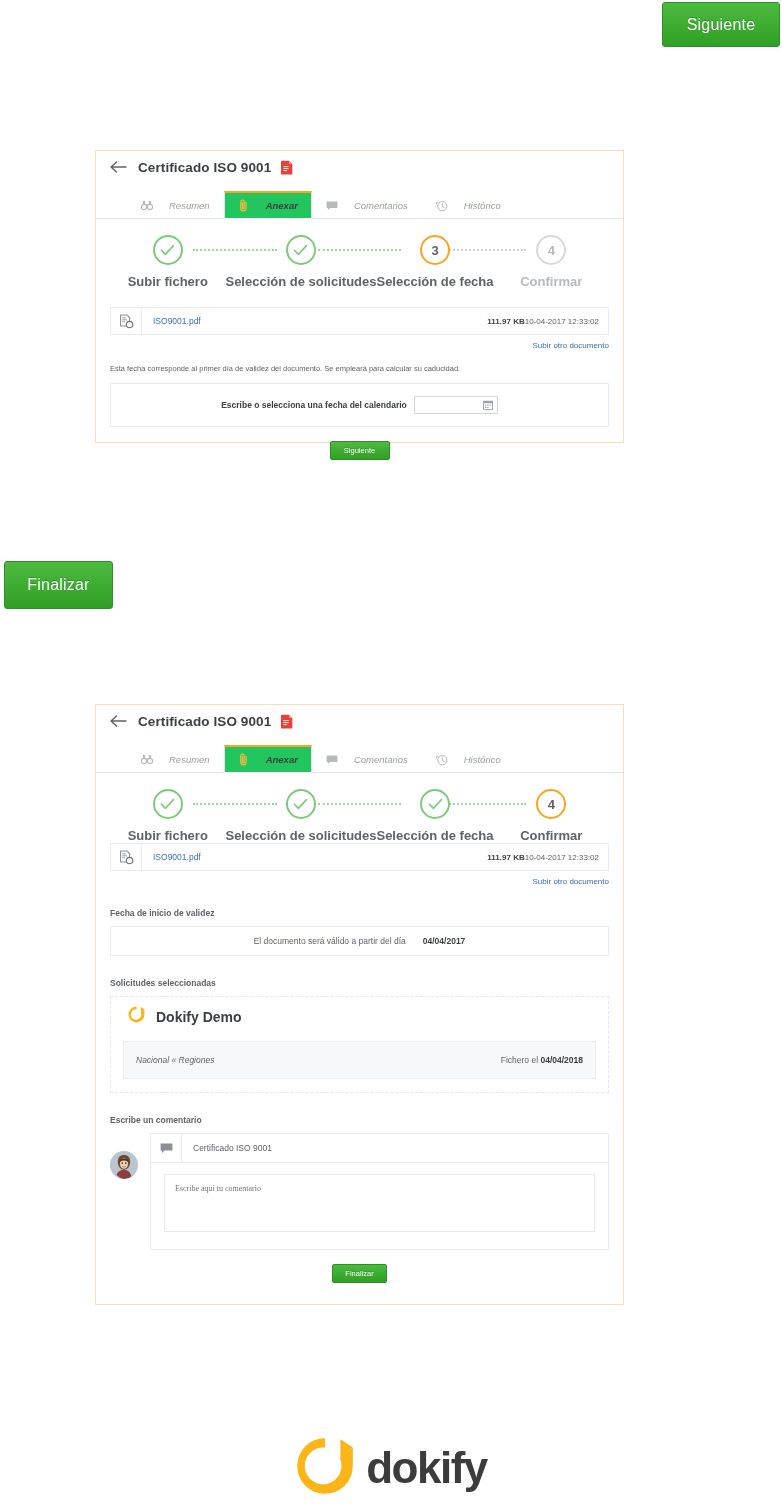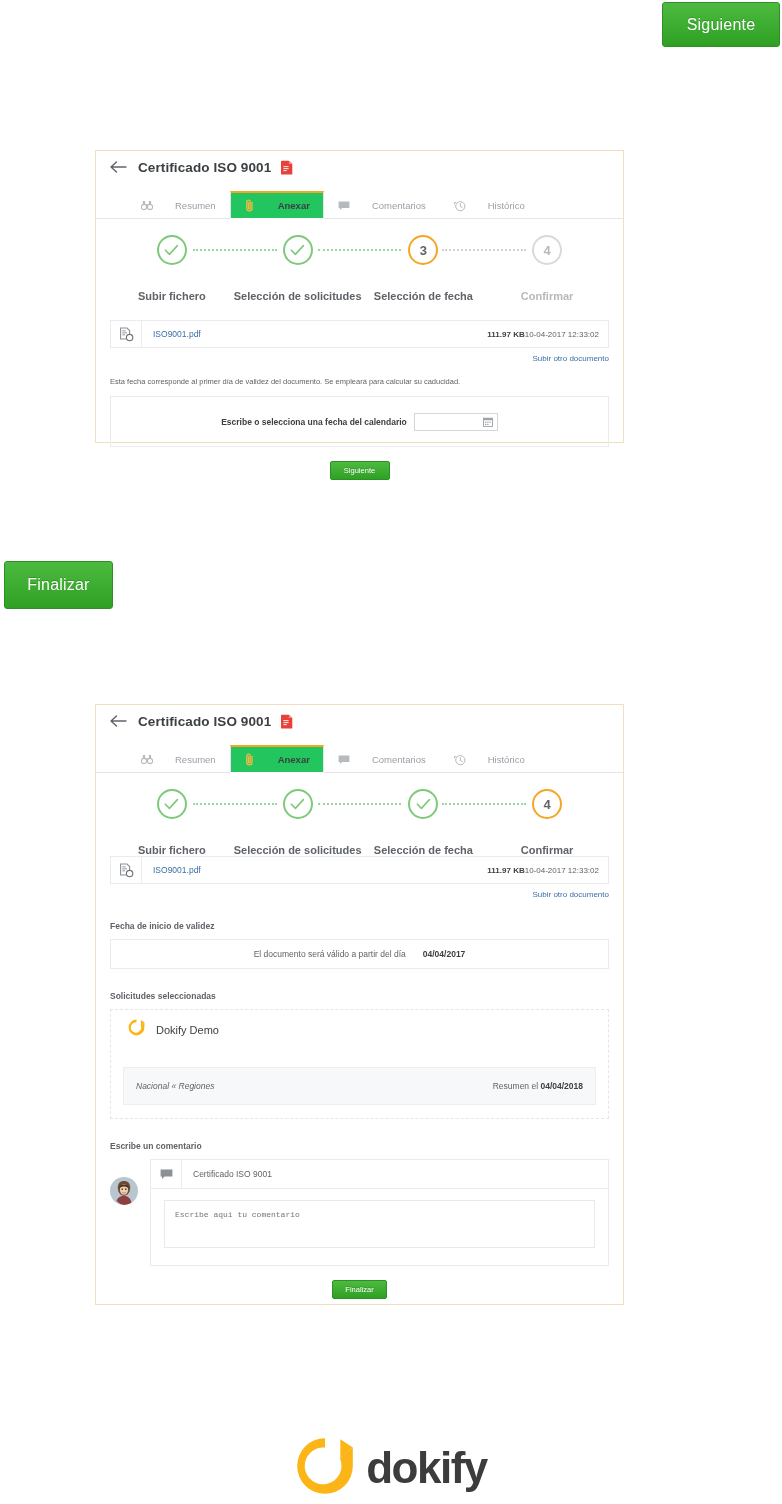--- a/index.html
+++ b/index.html
@@ -70,31 +70,32 @@
 
   
   .tabs{
     display:flex;
     margin-top:14px;
     padding-left:31px;
     border-bottom:1px solid #e3e5e8;
     position:relative;
   }
   .tab{
-    display:flex;align-items:center;gap:22px;
+    display:flex;align-items:center;gap:16px;
     padding:7px 13px 7px 13px;
     font-size:9.5px;
     color:#9aa0a6;
     background:transparent;
     border:1px solid transparent;
     border-bottom:none;
     position:relative;
     bottom:-1px;
     cursor:pointer;
     white-space:nowrap;
+    font-style:italic;
   }
   .tab .tab-ico{width:12px;height:12px;display:flex;align-items:center;justify-content:center;flex:none;}
   .tab .tab-ico svg{display:block;}
   .tab.active{
     color:#3c4043;
     font-weight:bold;
     background:#22c55e;
     border:1px solid #e3e5e8;
     border-bottom:1px solid #ffffff;
     border-top:2px solid #f5a623;
@@ -118,22 +119,22 @@
     display:flex;align-items:center;justify-content:center;
     font-size:13px;font-weight:bold;color:#b6babd;
     background:#ffffff;
     position:relative;z-index:2;
     box-sizing:border-box;
   }
   .step.done .step-circle{border-color:#7ec97a;color:#7ec97a;}
   .step.active .step-circle{border-color:#f5a623;color:#5f6368;}
   .step-circle svg{display:block;}
   .step-label{
-    margin-top:25px;
-    font-size:11px;
+    margin-top:9px;
+    font-size:13px;
     font-weight:bold;
     color:#5f6368;
     white-space:nowrap;
   }
   .step.pending .step-label{color:#b6babd;}
   .step-connector{
     position:absolute;
     top:14px;
     height:0;
     border-top:2px dotted #cfd2d5;
@@ -191,21 +192,21 @@
   .helper-text{
     font-size:7.5px;
     color:#5f6368;
     margin:14px 14px 0 14px;
   }
 
   
   .date-box{
     margin:10px 14px 0 14px;
     border:1px solid #e9ebed;
-    height:51px;
+    height:44px;
     display:flex;align-items:center;justify-content:center;
     box-sizing:border-box;
   }
   .date-label{
     font-size:8.5px;font-weight:bold;color:#3c4043;
     margin-right:7px;
   }
   .date-input{
     width:84px;height:18px;
     border:1px solid #d4d7da;
@@ -234,24 +235,24 @@
     border:1px dashed #e4e6e8;
     padding:9px 12px 13px 12px;
     box-sizing:border-box;
   }
   .solicitud-head{
     display:flex;align-items:center;gap:11px;
     padding-left:5px;
   }
   .solicitud-head .d-mark{flex:none;}
   .solicitud-company{
-    font-size:11px;font-weight:normal;color:#3c4043;
+    font-size:14px;font-weight:bold;color:#3c4043;
   }
   .solicitud-row{
-    margin-top:27px;
+    margin-top:14px;
     background:#f7f8f9;
     border:1px solid #eceef0;
     height:28px;
     display:flex;align-items:center;
     padding:18px 12px;
     box-sizing:border-box;
   }
   .solicitud-name{
     flex:1;font-size:8.5px;color:#5f6368;font-style:italic;
   }
@@ -289,24 +290,24 @@
     display:flex;align-items:center;justify-content:center;
     border-right:1px solid #e9ebed;
     flex:none;
   }
   .comment-ico-cell svg{display:block;}
   .comment-subject{
     font-size:8.5px;color:#5f6368;padding-left:11px;
   }
   .comment-area-wrap{padding:11px 13px 13px 13px;}
   .comment-area{
-    width:100%;height:48px;
+    width:100%;height:58px;
     border:1px solid #e4eaf0;
     box-sizing:border-box;
-    font-family:Liberation Mono, monospace;
+    font-family:Liberation Serif, serif;
     font-size:8px;
     color:#9aa0a6;
     padding:9px 10px;
     resize:none;
     outline:none;
     background:#ffffff;
   }
 
   
   .submit-row{
@@ -621,21 +622,21 @@
           <path d="M8.5 0.6a7.9 7.9 0 1 0 7.9 7.9V3.3l-3.6 3.1A5.2 5.2 0 1 1 8.5 3.3z" fill="#fbb516"></path>
           <circle cx="8.5" cy="8.5" r="2.4" fill="#ffffff"></circle>
           <path d="M12.9 0.9l3.5 2.3-3.5 3.2z" fill="#fbb516"></path>
         </svg>
       </span>
       <span class="solicitud-company">Dokify Demo</span>
     </div>
     <div class="solicitud-row">
       <span class="solicitud-name">Nacional « Regiones</span>
       <span class="solicitud-expiry">
-        <span>Resumen el</span>
+        <span>Fichero el</span>
         <b>04/04/2018</b>
       </span>
     </div>
   </div>
 
   <div class="section-caption">Escribe un comentario</div>
 
   <div class="comment-block">
     <span class="avatar">
       <svg width="28" height="28" viewBox="0 0 28 28">

